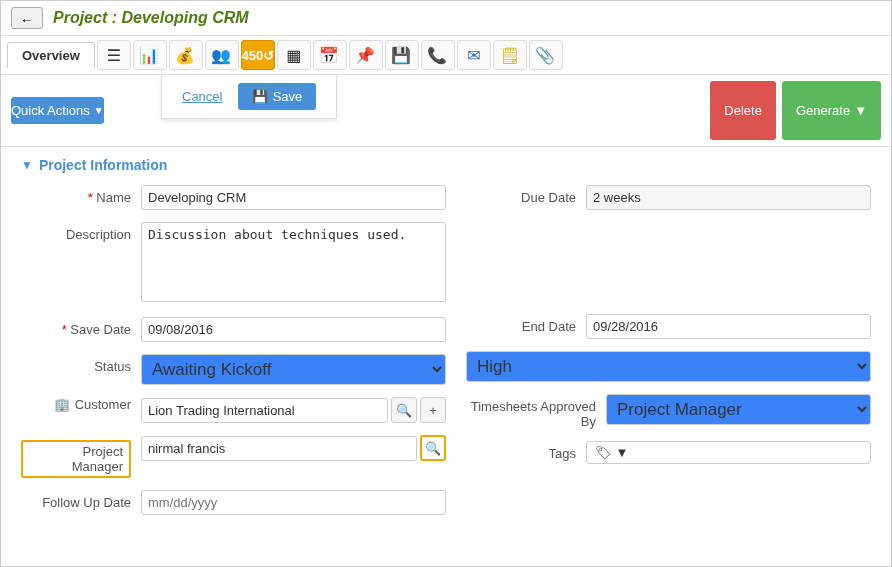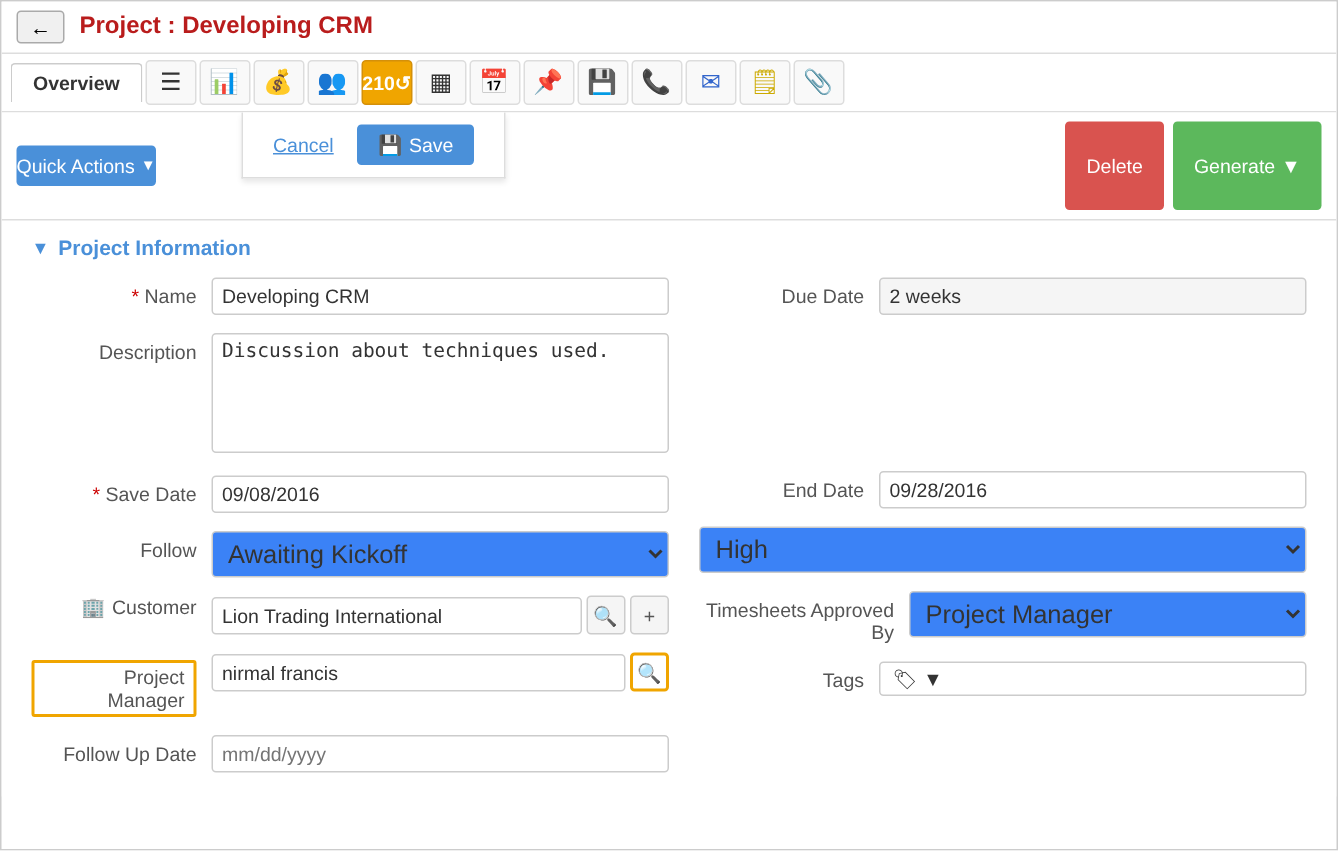--- a/index.html
+++ b/index.html
@@ -3,21 +3,21 @@
   <meta charset="utf-8">
   <style>
     * { box-sizing: border-box; margin: 0; padding: 0; }
     body { font-family: Arial, sans-serif; font-size: 13px; background: #f5f5f5; color: #333; }
 
     .window { width: 892px; height: 567px; background: #fff; border: 1px solid #ccc; overflow: hidden; position: relative; }
 
     
     .title-bar { display: flex; align-items: center; padding: 6px 10px; background: #fff; border-bottom: 1px solid #ddd; }
     .back-btn { border: 1px solid #aaa; background: #f0f0f0; padding: 2px 8px; border-radius: 3px; cursor: pointer; margin-right: 10px; font-size: 14px; }
-    .title-text { font-size: 16px; font-weight: bold; color: #b91c1c; }
+    .title-text { font-size: 16px; font-weight: bold; color: #4d7c0f; font-style: italic; }
 
     
     .toolbar { display: flex; align-items: center; padding: 4px 6px; background: #fff; border-bottom: 1px solid #ddd; gap: 2px; }
     .tab-overview { background: #fff; border: 1px solid #ccc; border-bottom: none; padding: 5px 14px; font-weight: bold; font-size: 13px; color: #333; cursor: pointer; border-radius: 3px 3px 0 0; }
     .toolbar-icon { width: 34px; height: 30px; display: flex; align-items: center; justify-content: center; border: 1px solid #ddd; border-radius: 3px; background: #f9f9f9; cursor: pointer; font-size: 16px; }
     .toolbar-icon.orange { background: #f0a500; border-color: #d4900a; color: #fff; font-size: 13px; font-weight: bold; }
     .toolbar-icon.red-text { color: #cc0000; }
     .toolbar-icon.blue-text { color: #3366cc; }
     .toolbar-icon.yellow-text { color: #ccaa00; }
     .toolbar-icon.gray-text { color: #888; }
@@ -91,21 +91,21 @@
     </button>
     <span class="title-text">Project : Developing CRM</span>
   </div>
 
   <div class="toolbar">
     <div class="tab-overview">Overview</div>
     <div class="toolbar-icon">☰</div>
     <div class="toolbar-icon">📊</div>
     <div class="toolbar-icon">💰</div>
     <div class="toolbar-icon">👥</div>
-    <div class="toolbar-icon orange">210↺</div>
+    <div class="toolbar-icon orange">450↺</div>
     <div class="toolbar-icon">▦</div>
     <div class="toolbar-icon">📅</div>
     <div class="toolbar-icon">📌</div>
     <div class="toolbar-icon">💾</div>
     <div class="toolbar-icon red-text">📞</div>
     <div class="toolbar-icon blue-text">✉</div>
     <div class="toolbar-icon yellow-text">🗒</div>
     <div class="toolbar-icon gray-text">📎</div>
   </div>
 
@@ -158,21 +158,21 @@
         </div>
 
         <div class="form-row">
           <div class="form-label required">Save Date</div>
           <div class="form-control">
             <input type="text" class="date-input" value="09/08/2016" style="">
           </div>
         </div>
 
         <div class="form-row">
-          <div class="form-label">Follow</div>
+          <div class="form-label">Status</div>
           <div class="form-control">
             <select>
               <option>Awaiting Kickoff</option>
               <option>In Progress</option>
               <option>Completed</option>
               <option>On Hold</option>
             </select>
           </div>
         </div>
 

